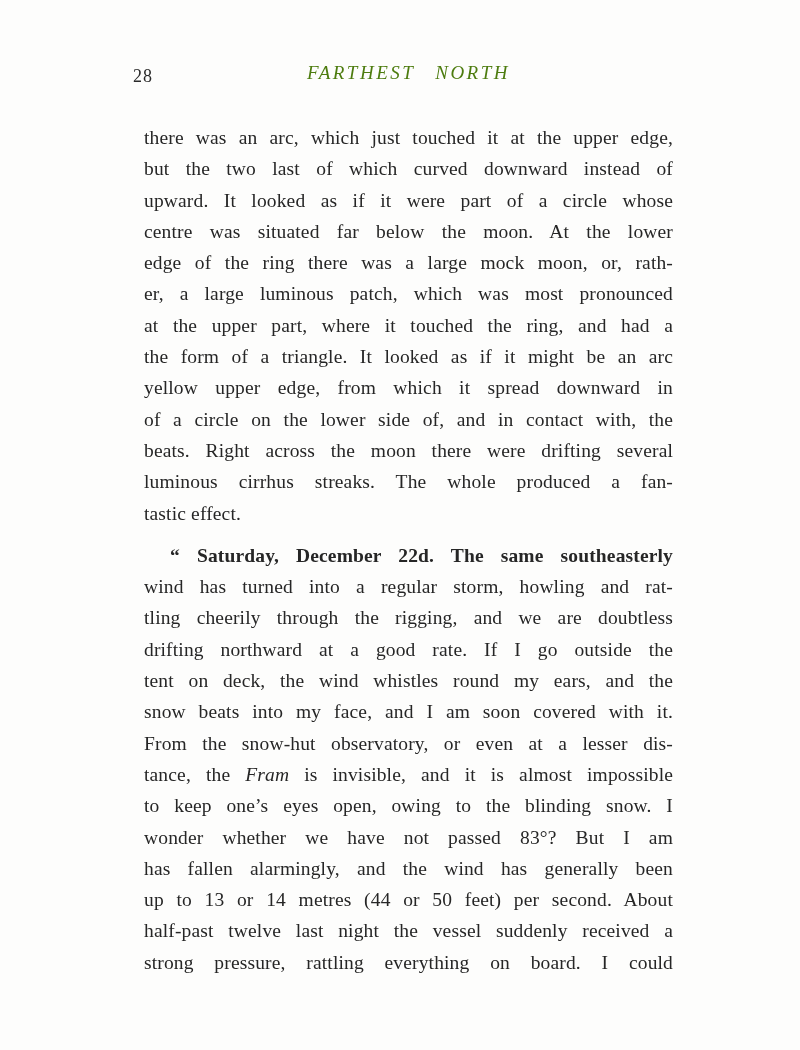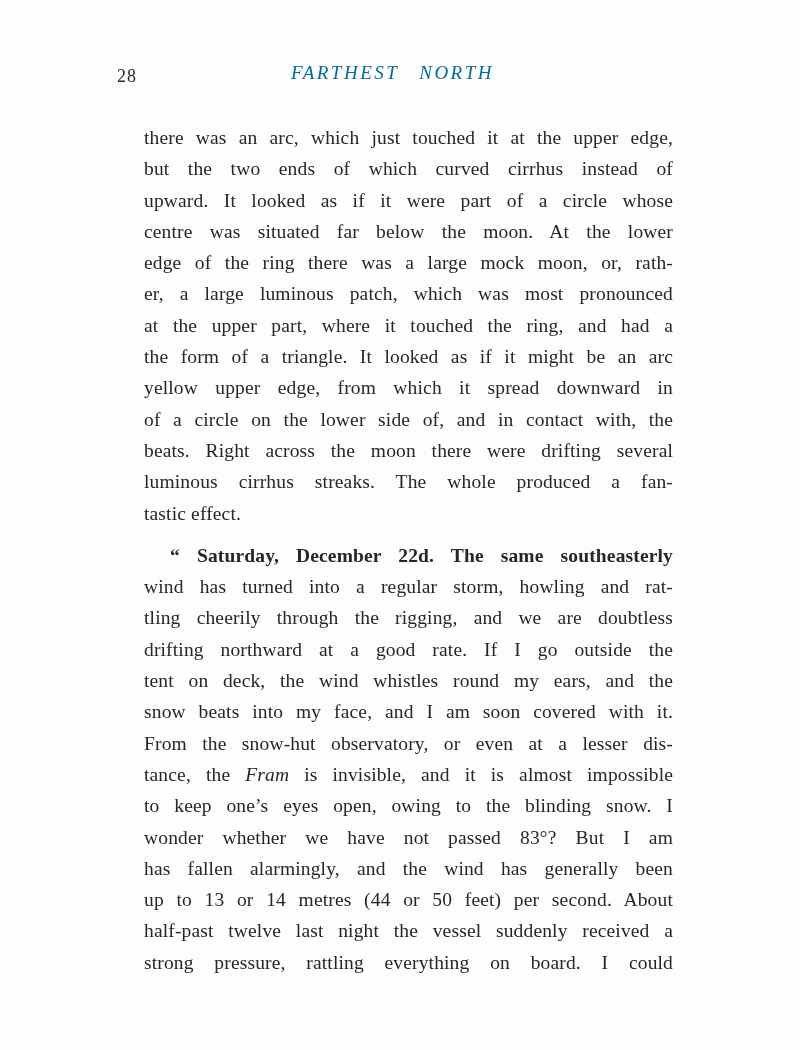--- a/index.html
+++ b/index.html
@@ -12,40 +12,40 @@
     width: 800px;
     height: 1050px;
     background: #fdfdfc;
     overflow: hidden;
     font-family: "Liberation Serif", "DejaVu Serif", serif;
     color: #262626;
   }
   .page-header {
     position: absolute;
     top: 62px;
-    left: 117px;
+    left: 133px;
     width: 551px;
     height: 28px;
   }
   .page-number {
     position: absolute;
     left: 0;
     top: 4px;
     font-size: 18px;
     letter-spacing: 1px;
     color: #2a2a2a;
   }
   .running-head {
     width: 100%;
     text-align: center;
     font-style: italic;
     font-size: 19px;
     letter-spacing: 2.5px;
     word-spacing: 13px;
-    color: #0369a1;
+    color: #4d7c0f;
   }
   .text-block {
     position: absolute;
     top: 111px;
     left: 133px;
     width: 551px;
   }
   .paragraph { margin: 11px; }
   .line {
     font-size: 19.5px;
@@ -69,21 +69,21 @@
 <body>
 
 <div class="page">
   <div class="page-header">
     <span class="page-number">28</span>
     <div class="running-head">FARTHEST NORTH</div>
   </div>
   <div class="text-block">
       <div class="paragraph">
         <div class="line"><span>there was an arc, which just touched it at the upper edge,</span></div>
-        <div class="line"><span>but the two ends of which curved cirrhus instead of</span></div>
+        <div class="line"><span>but the two last of which curved downward instead of</span></div>
         <div class="line"><span>upward.  It looked as if it were part of a circle whose</span></div>
         <div class="line"><span>centre was situated far below the moon.  At the lower</span></div>
         <div class="line"><span>edge of the ring there was a large mock moon, or, rath-</span></div>
         <div class="line"><span>er, a large luminous patch, which was most pronounced</span></div>
         <div class="line"><span>at the upper part, where it touched the ring, and had a</span></div>
         <div class="line"><span>the form of a triangle.  It looked as if it might be an arc</span></div>
         <div class="line"><span>yellow upper edge, from which it spread downward in</span></div>
         <div class="line"><span>of a circle on the lower side of, and in contact with, the</span></div>
         <div class="line"><span>beats.  Right across the moon there were drifting several</span></div>
         <div class="line"><span>luminous cirrhus streaks.  The whole produced a fan-</span></div>

